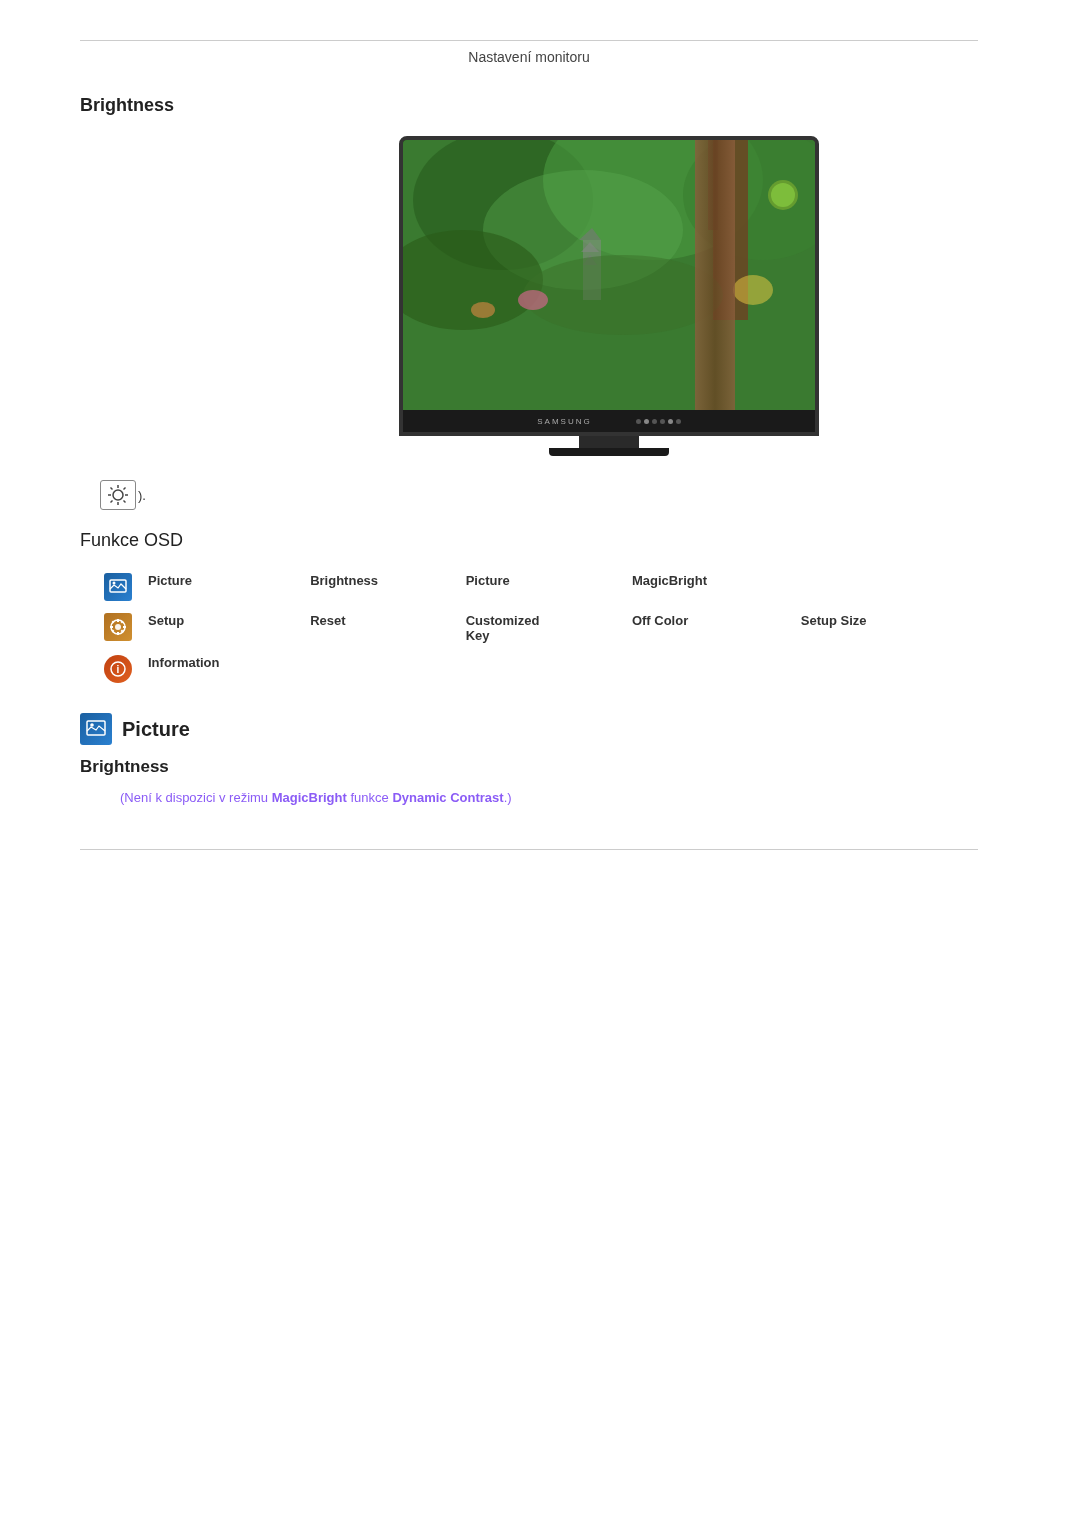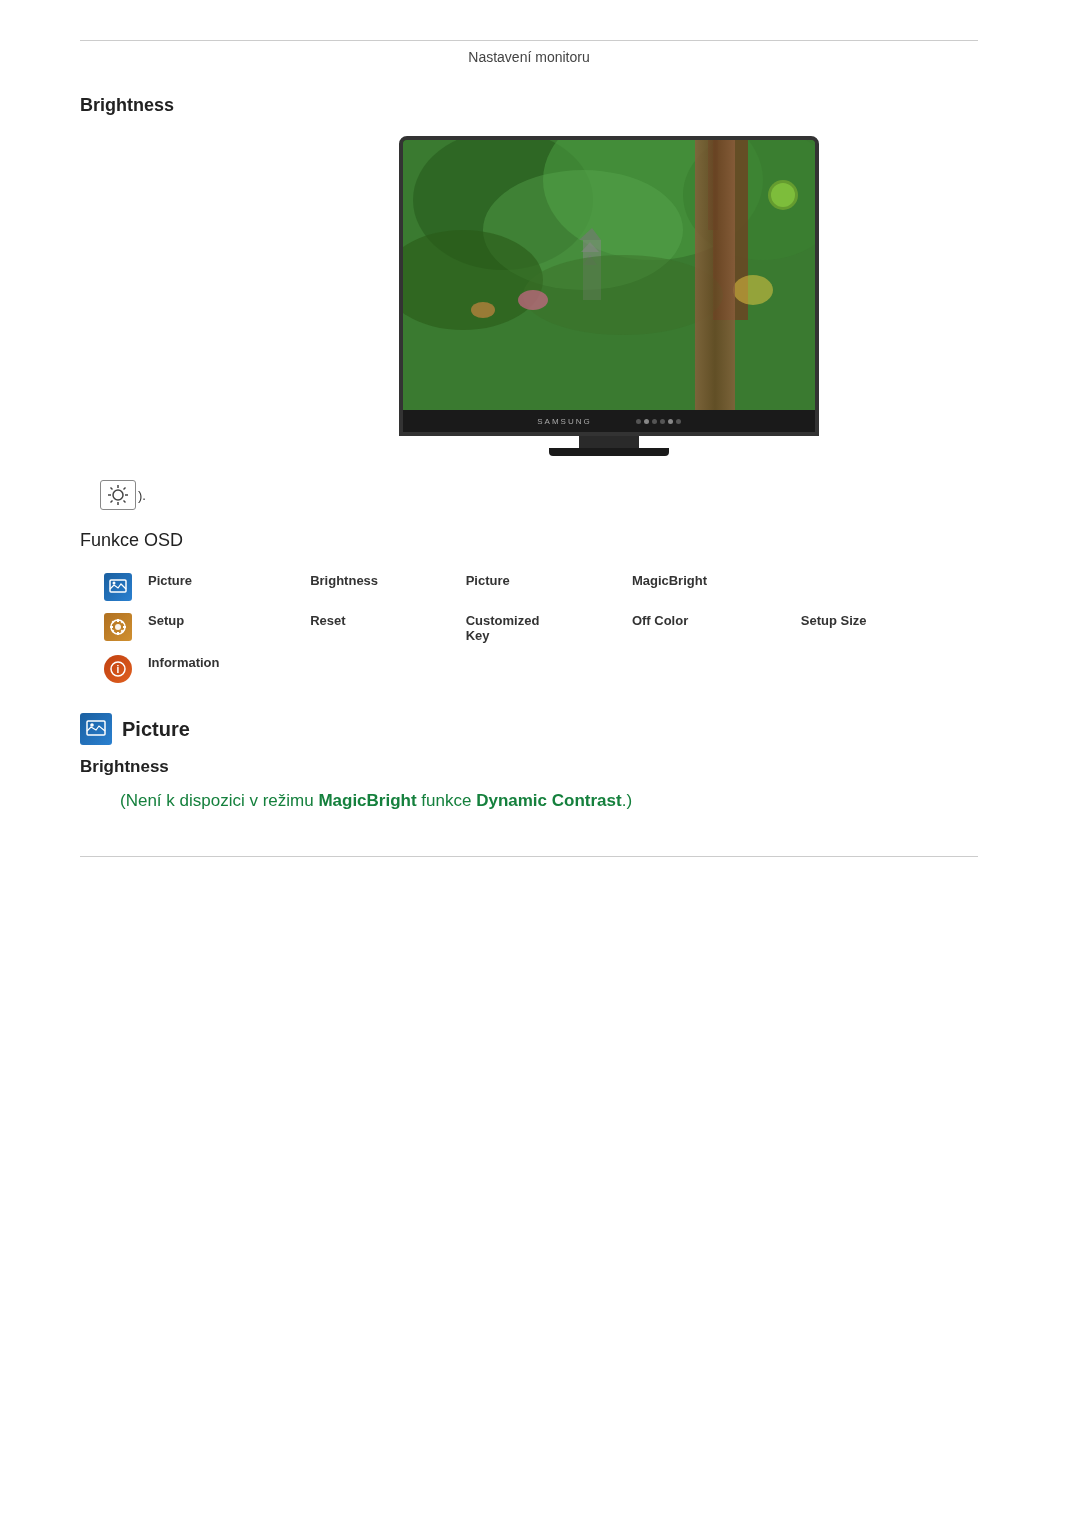--- a/index.html
+++ b/index.html
@@ -252,22 +252,22 @@
       font-weight: bold;
     }
 
     .brightness-sub-title {
       font-size: 17px;
       font-weight: bold;
       margin-bottom: 10px;
     }
 
     .note-text {
-      font-size: 17px;
-      color: #15803d;
+      font-size: 13px;
+      color: #8b5cf6;
       padding-left: 40px;
       line-height: 1.7;
     }
 
     
     .icon-svg-wrap {
       width: 28px;
       height: 28px;
       display: inline-flex;
       align-items: center;

